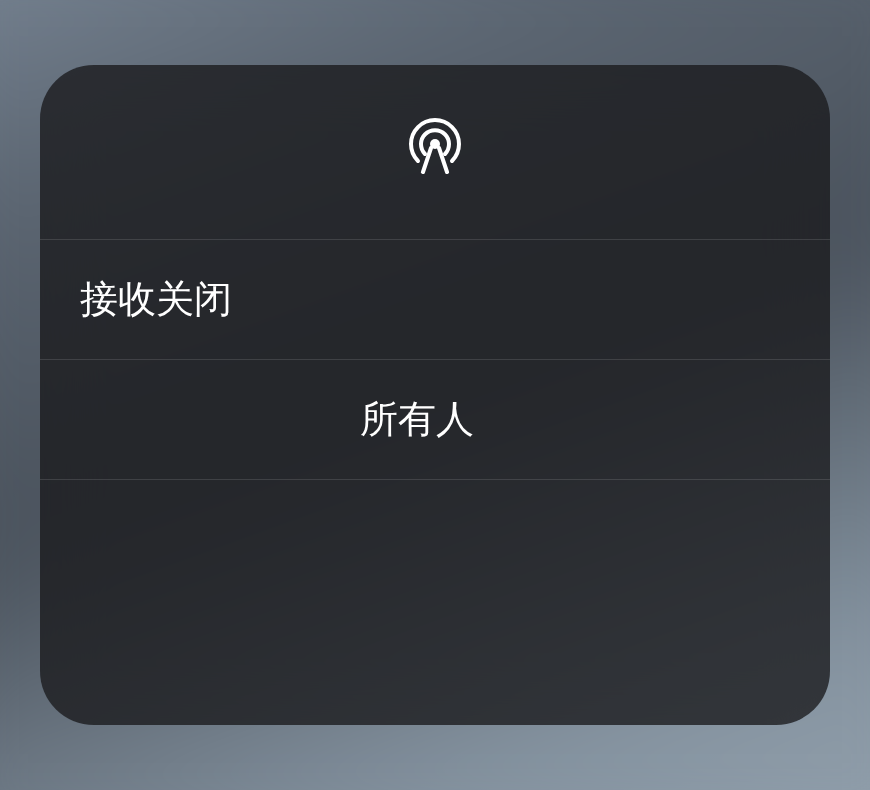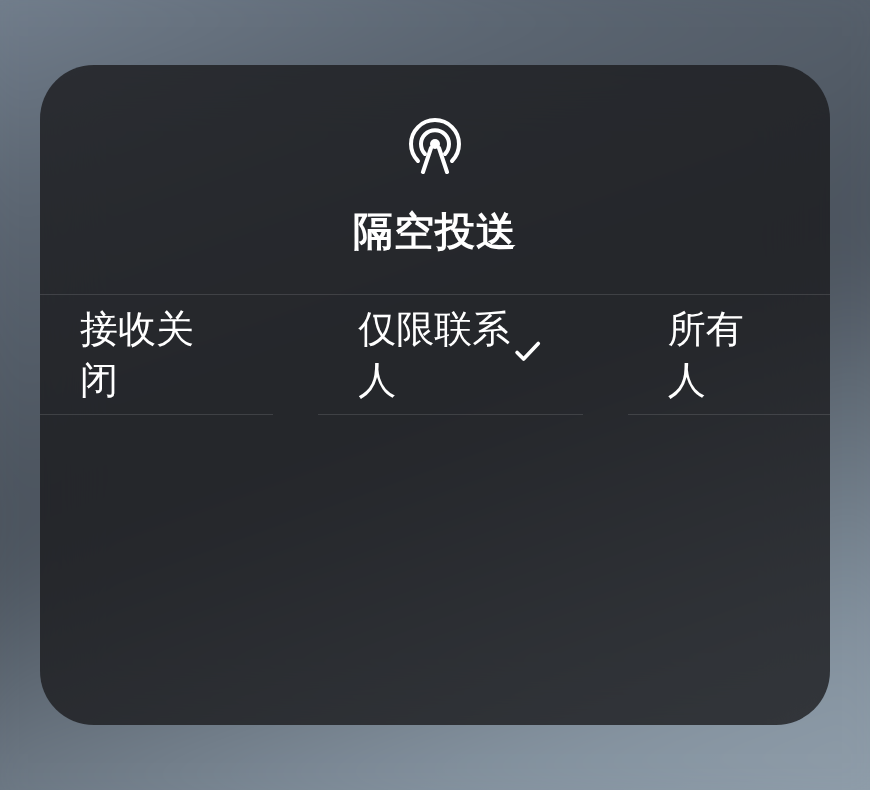--- a/index.html
+++ b/index.html
@@ -58,22 +58,21 @@
     .title {
       color: #ffffff;
       font-size: 40px;
       font-weight: 600;
       letter-spacing: 1px;
     }
     
     .options {
       flex: 1;
       display: flex;
-      flex-direction: row;
-      gap: 45px;
+      flex-direction: column;
     }
     
     .option-item {
       display: flex;
       align-items: center;
       justify-content: space-between;
       padding: 0 40px;
       height: 120px;
       border-bottom: 1px solid rgba(255, 255, 255, 0.12);
       cursor: pointer;
@@ -109,42 +108,33 @@
   <div class="header">
     <span class="airdrop-icon">
       <svg viewBox="0 0 64 64" fill="none" stroke="#ffffff" stroke-width="4" stroke-linecap="round">
         <circle cx="32" cy="34" r="5" fill="#ffffff" stroke="none"></circle>
         <path d="M 22 44 A 14 14 0 1 1 42 44"></path>
         <path d="M 15 51 A 24 24 0 1 1 49 51"></path>
         <path d="M 28 38 L 20 62"></path>
         <path d="M 36 38 L 44 62"></path>
       </svg>
     </span>
-    <div class="title">隔空投送</div>
   </div>
 
   <div class="options">
 
     <div class="option-item">
       <span class="option-label">接收关闭</span>
       <span class="checkmark hidden">
         <svg viewBox="0 0 36 36" fill="none" stroke="#ffffff" stroke-width="4" stroke-linecap="round" stroke-linejoin="round">
           <path d="M 5 19 L 13 27 L 31 8"></path>
         </svg>
       </span>
     </div>
 
-    <div class="option-item">
-      <span class="option-label">仅限联系人</span>
-      <span class="checkmark">
-        <svg viewBox="0 0 36 36" fill="none" stroke="#ffffff" stroke-width="4.5" stroke-linecap="round" stroke-linejoin="round">
-          <path d="M 5 19 L 13 27 L 31 8"></path>
-        </svg>
-      </span>
-    </div>
 
     <div class="option-item">
       <span class="option-label">所有人</span>
       <span class="checkmark hidden">
         <svg viewBox="0 0 36 36" fill="none" stroke="#ffffff" stroke-width="4" stroke-linecap="round" stroke-linejoin="round">
           <path d="M 5 19 L 13 27 L 31 8"></path>
         </svg>
       </span>
     </div>
 

